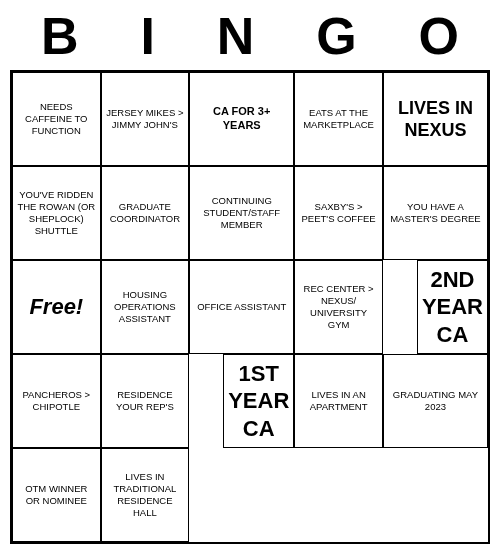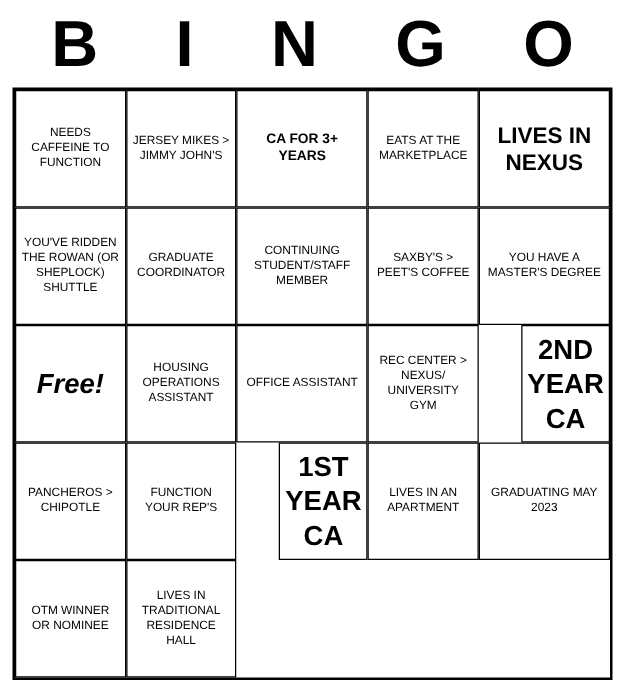--- a/index.html
+++ b/index.html
@@ -87,19 +87,19 @@
     <div class="bingo-cell">GRADUATE COORDINATOR</div>
     <div class="bingo-cell">CONTINUING STUDENT/STAFF MEMBER</div>
     <div class="bingo-cell">SAXBY'S &gt; PEET'S COFFEE</div>
     <div class="bingo-cell">YOU HAVE A MASTER'S DEGREE</div>
     <div class="bingo-cell free-space">Free!</div>
     <div class="bingo-cell">HOUSING OPERATIONS ASSISTANT</div>
     <div class="bingo-cell">OFFICE ASSISTANT</div>
     <div class="bingo-cell">REC CENTER &gt; NEXUS/ UNIVERSITY GYM</div>
     <div class="bingo-cell xl-text">2ND YEAR CA</div>
     <div class="bingo-cell">PANCHEROS &gt; CHIPOTLE</div>
-    <div class="bingo-cell">FUNCTION YOUR REP'S</div>
+    <div class="bingo-cell">RESIDENCE YOUR REP'S</div>
     <div class="bingo-cell xl-text">1ST YEAR CA</div>
     <div class="bingo-cell">LIVES IN AN APARTMENT</div>
     <div class="bingo-cell">GRADUATING MAY 2023</div>
     <div class="bingo-cell">OTM WINNER OR NOMINEE</div>
     <div class="bingo-cell">LIVES IN TRADITIONAL RESIDENCE HALL</div>
   </div>
 
 </body></html>

